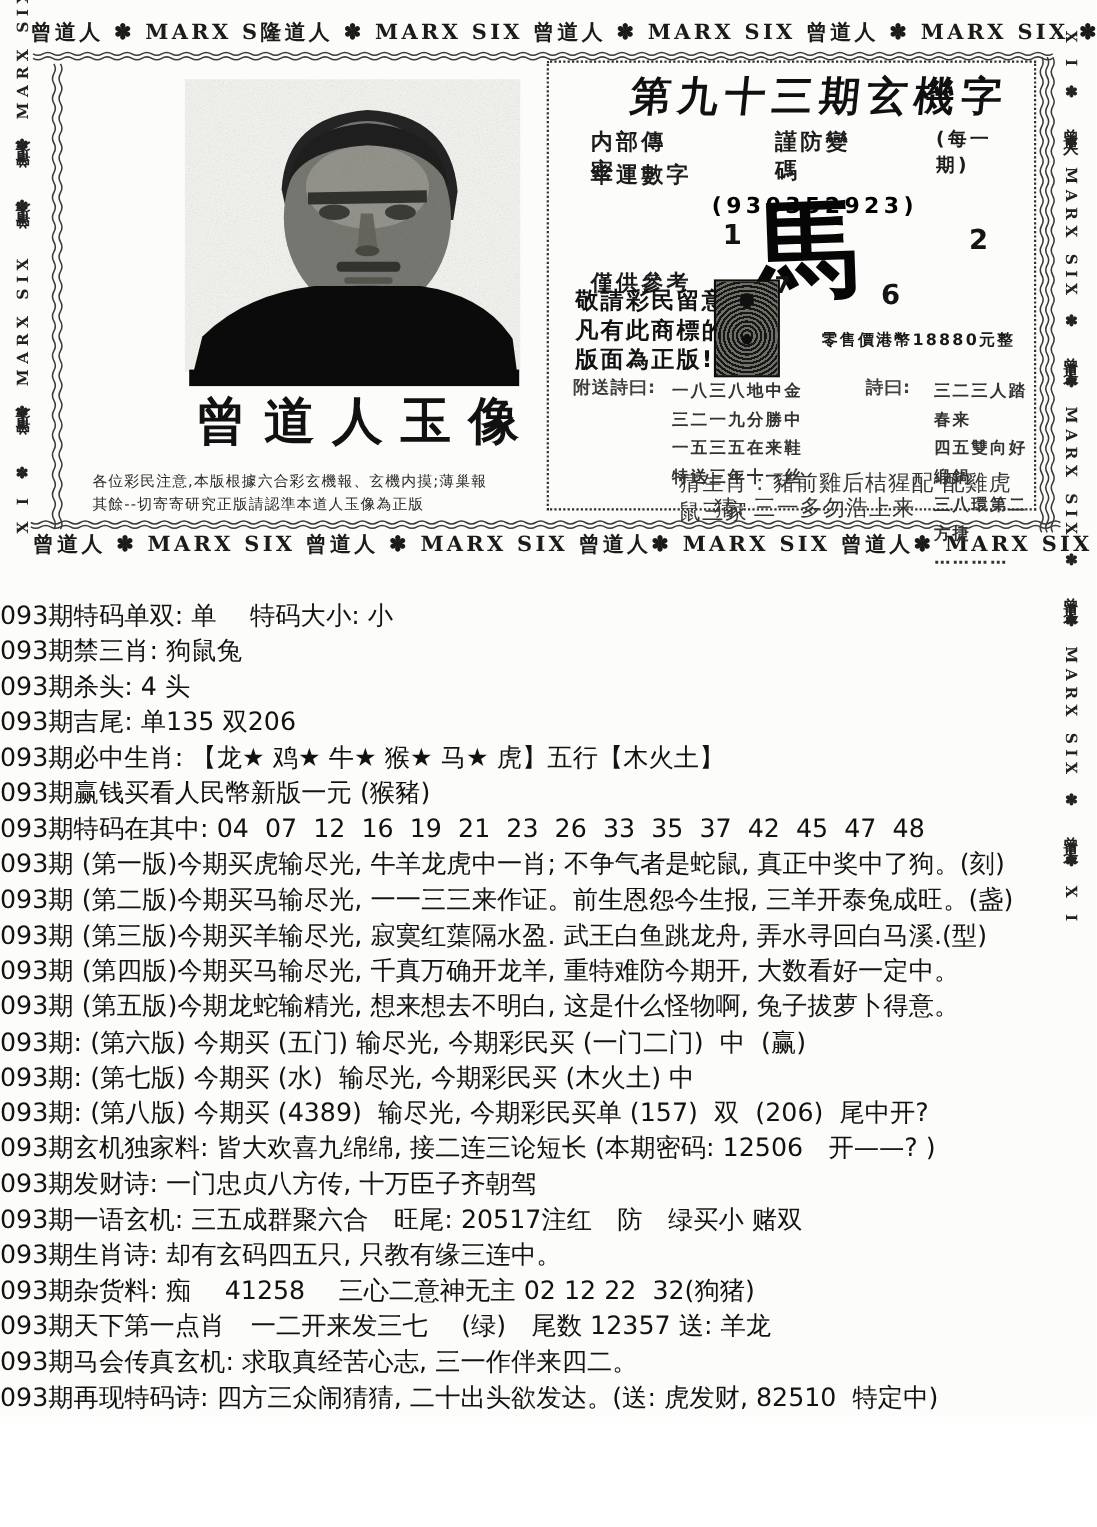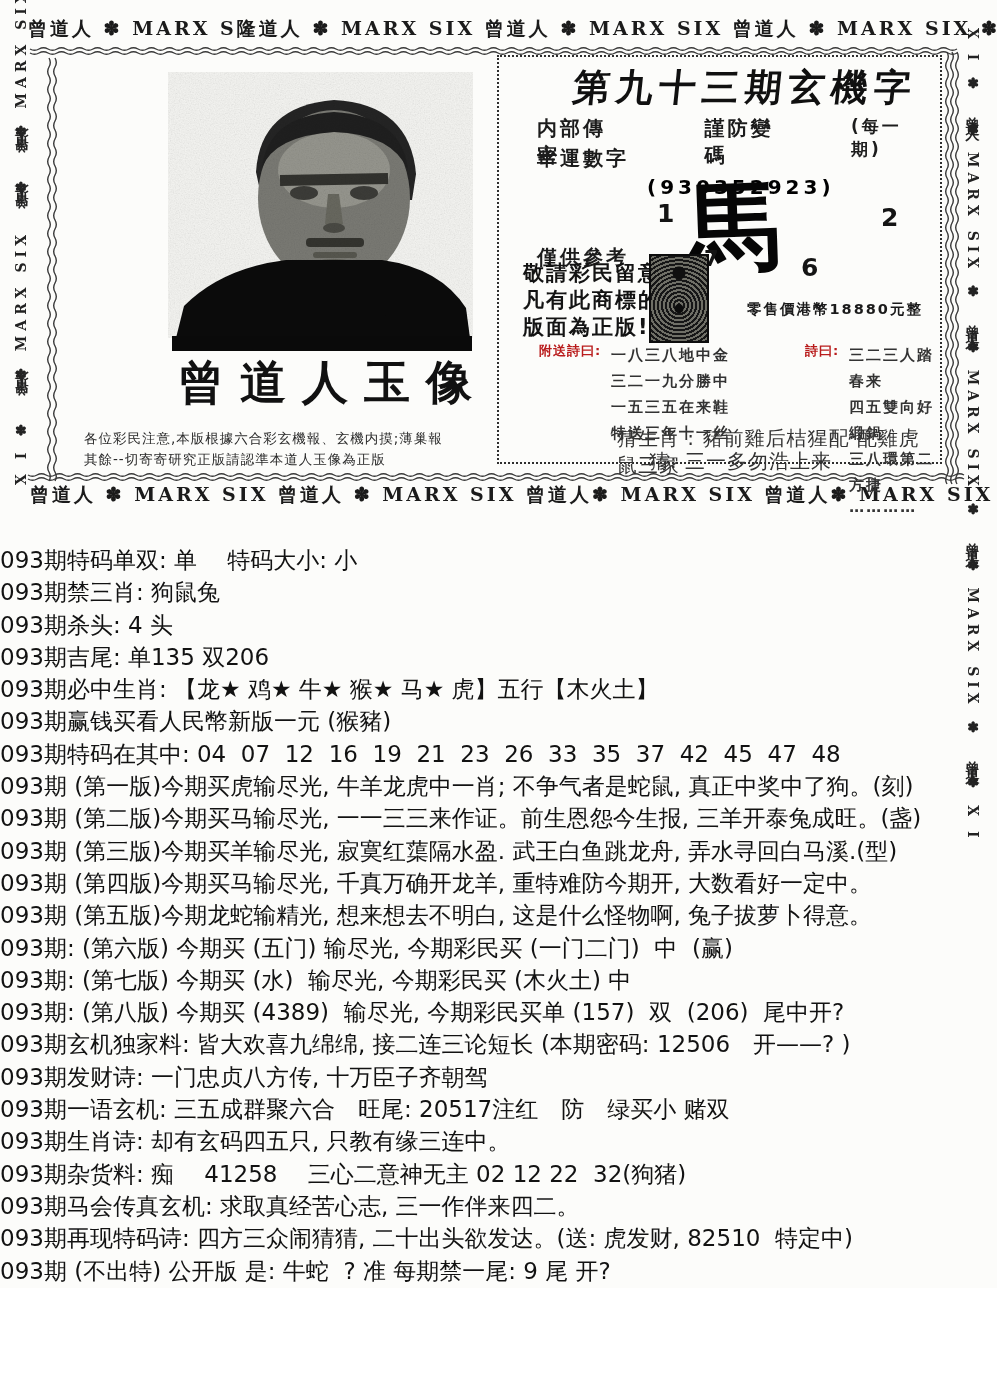--- a/index.html
+++ b/index.html
@@ -33,21 +33,21 @@
   .panel-glyph{position:absolute;left:185px;top:122px;font-size:96px;line-height:96px;font-weight:bold;
         font-family:"DejaVu Serif","Liberation Serif",serif;transform:rotate(-2deg);color:#060606;}
   .panel-notice{position:absolute;left:24px;top:203px;font-size:21px;font-weight:bold;line-height:27px;
         letter-spacing:2px;color:#131313;}
   .seal{position:absolute;left:150px;top:197px;width:56px;height:85px;border:2px solid #0d0d0d;
         background:
           radial-gradient(circle at 50% 20%, #101010 6px, rgba(0,0,0,0) 7px),
           radial-gradient(circle at 50% 62%, #0c0c0c 4px, rgba(0,0,0,0) 5px),
           repeating-radial-gradient(circle at 50% 58%, #161616 0 2px, #6f6f66 2px 4px);}
   .panel-price{position:absolute;left:248px;top:243px;font-size:14.5px;font-weight:bold;letter-spacing:2px;color:#1a1a1a;}
-  .poem-label{position:absolute;font-size:13px;font-weight:bold;color:#b91c1c;letter-spacing:1px;margin-left:18px;}
+  .poem-label{position:absolute;font-size:16px;font-weight:bold;color:#404040;letter-spacing:1px;}
   .poem-col{position:absolute;font-size:15px;line-height:26px;letter-spacing:2px;color:#333;font-weight:bold;}
   .zodiac{position:absolute;font-size:20px;font-weight:normal;letter-spacing:1px;color:#333;}
   
   .tips{position:absolute;left:0;top:544px;width:980px;}
   .tip-line{font-size:23px;line-height:32.3px;white-space:pre;color:#121212;}
   
   .watermark{position:absolute;left:2px;top:1294px;width:995px;font-size:86px;font-weight:bold;
         letter-spacing:12px;white-space:nowrap;opacity:.78;mix-blend-mode:multiply;
         transform:scaleX(1.12);transform-origin:left center;}
 </style>
@@ -172,20 +172,21 @@
       <div class="tip-line">093期 (第四版)今期买马输尽光, 千真万确开龙羊, 重特难防今期开, 大数看好一定中。</div>
       <div class="tip-line">093期 (第五版)今期龙蛇输精光, 想来想去不明白, 这是什么怪物啊, 兔子拔萝卜得意。</div>
       <div class="tip-line">093期: (第六版) 今期买 (五门) 输尽光, 今期彩民买 (一门二门)  中  (赢)</div>
       <div class="tip-line">093期: (第七版) 今期买 (水)  输尽光, 今期彩民买 (木火土) 中</div>
       <div class="tip-line">093期: (第八版) 今期买 (4389)  输尽光, 今期彩民买单 (157)  双  (206)  尾中开?</div>
       <div class="tip-line">093期玄机独家料: 皆大欢喜九绵绵, 接二连三论短长 (本期密码: 12506　开——? )</div>
       <div class="tip-line">093期发财诗: 一门忠贞八方传, 十万臣子齐朝驾</div>
       <div class="tip-line">093期一语玄机: 三五成群聚六合　旺尾: 20517注红　防　绿买小 赌双</div>
       <div class="tip-line">093期生肖诗: 却有玄码四五只, 只教有缘三连中。</div>
       <div class="tip-line">093期杂货料: 痴　 41258　 三心二意神无主 02 12 22  32(狗猪)</div>
+      <div class="tip-line">093期天下第一点肖　一二开来发三七　 (绿)　尾数 12357 送: 羊龙</div>
       <div class="tip-line">093期马会传真玄机: 求取真经苦心志, 三一作伴来四二。</div>
       <div class="tip-line">093期再现特码诗: 四方三众闹猜猜, 二十出头欲发达。(送: 虎发财, 82510  特定中)</div>
       <div class="tip-line">093期 (不出特) 公开版 是: 牛蛇  ? 准 每期禁一尾: 9 尾 开?</div>
       <div class="tip-line">093期单双王: 双　本期精选不出特码: 01 13 25 34 49 11 23 35 47 08 20 32 44</div>
     </div>
 
   <div class="watermark" style="color: rgb(224, 89, 79);">第一彩 87818.CC</div>
 
 </div>
 

